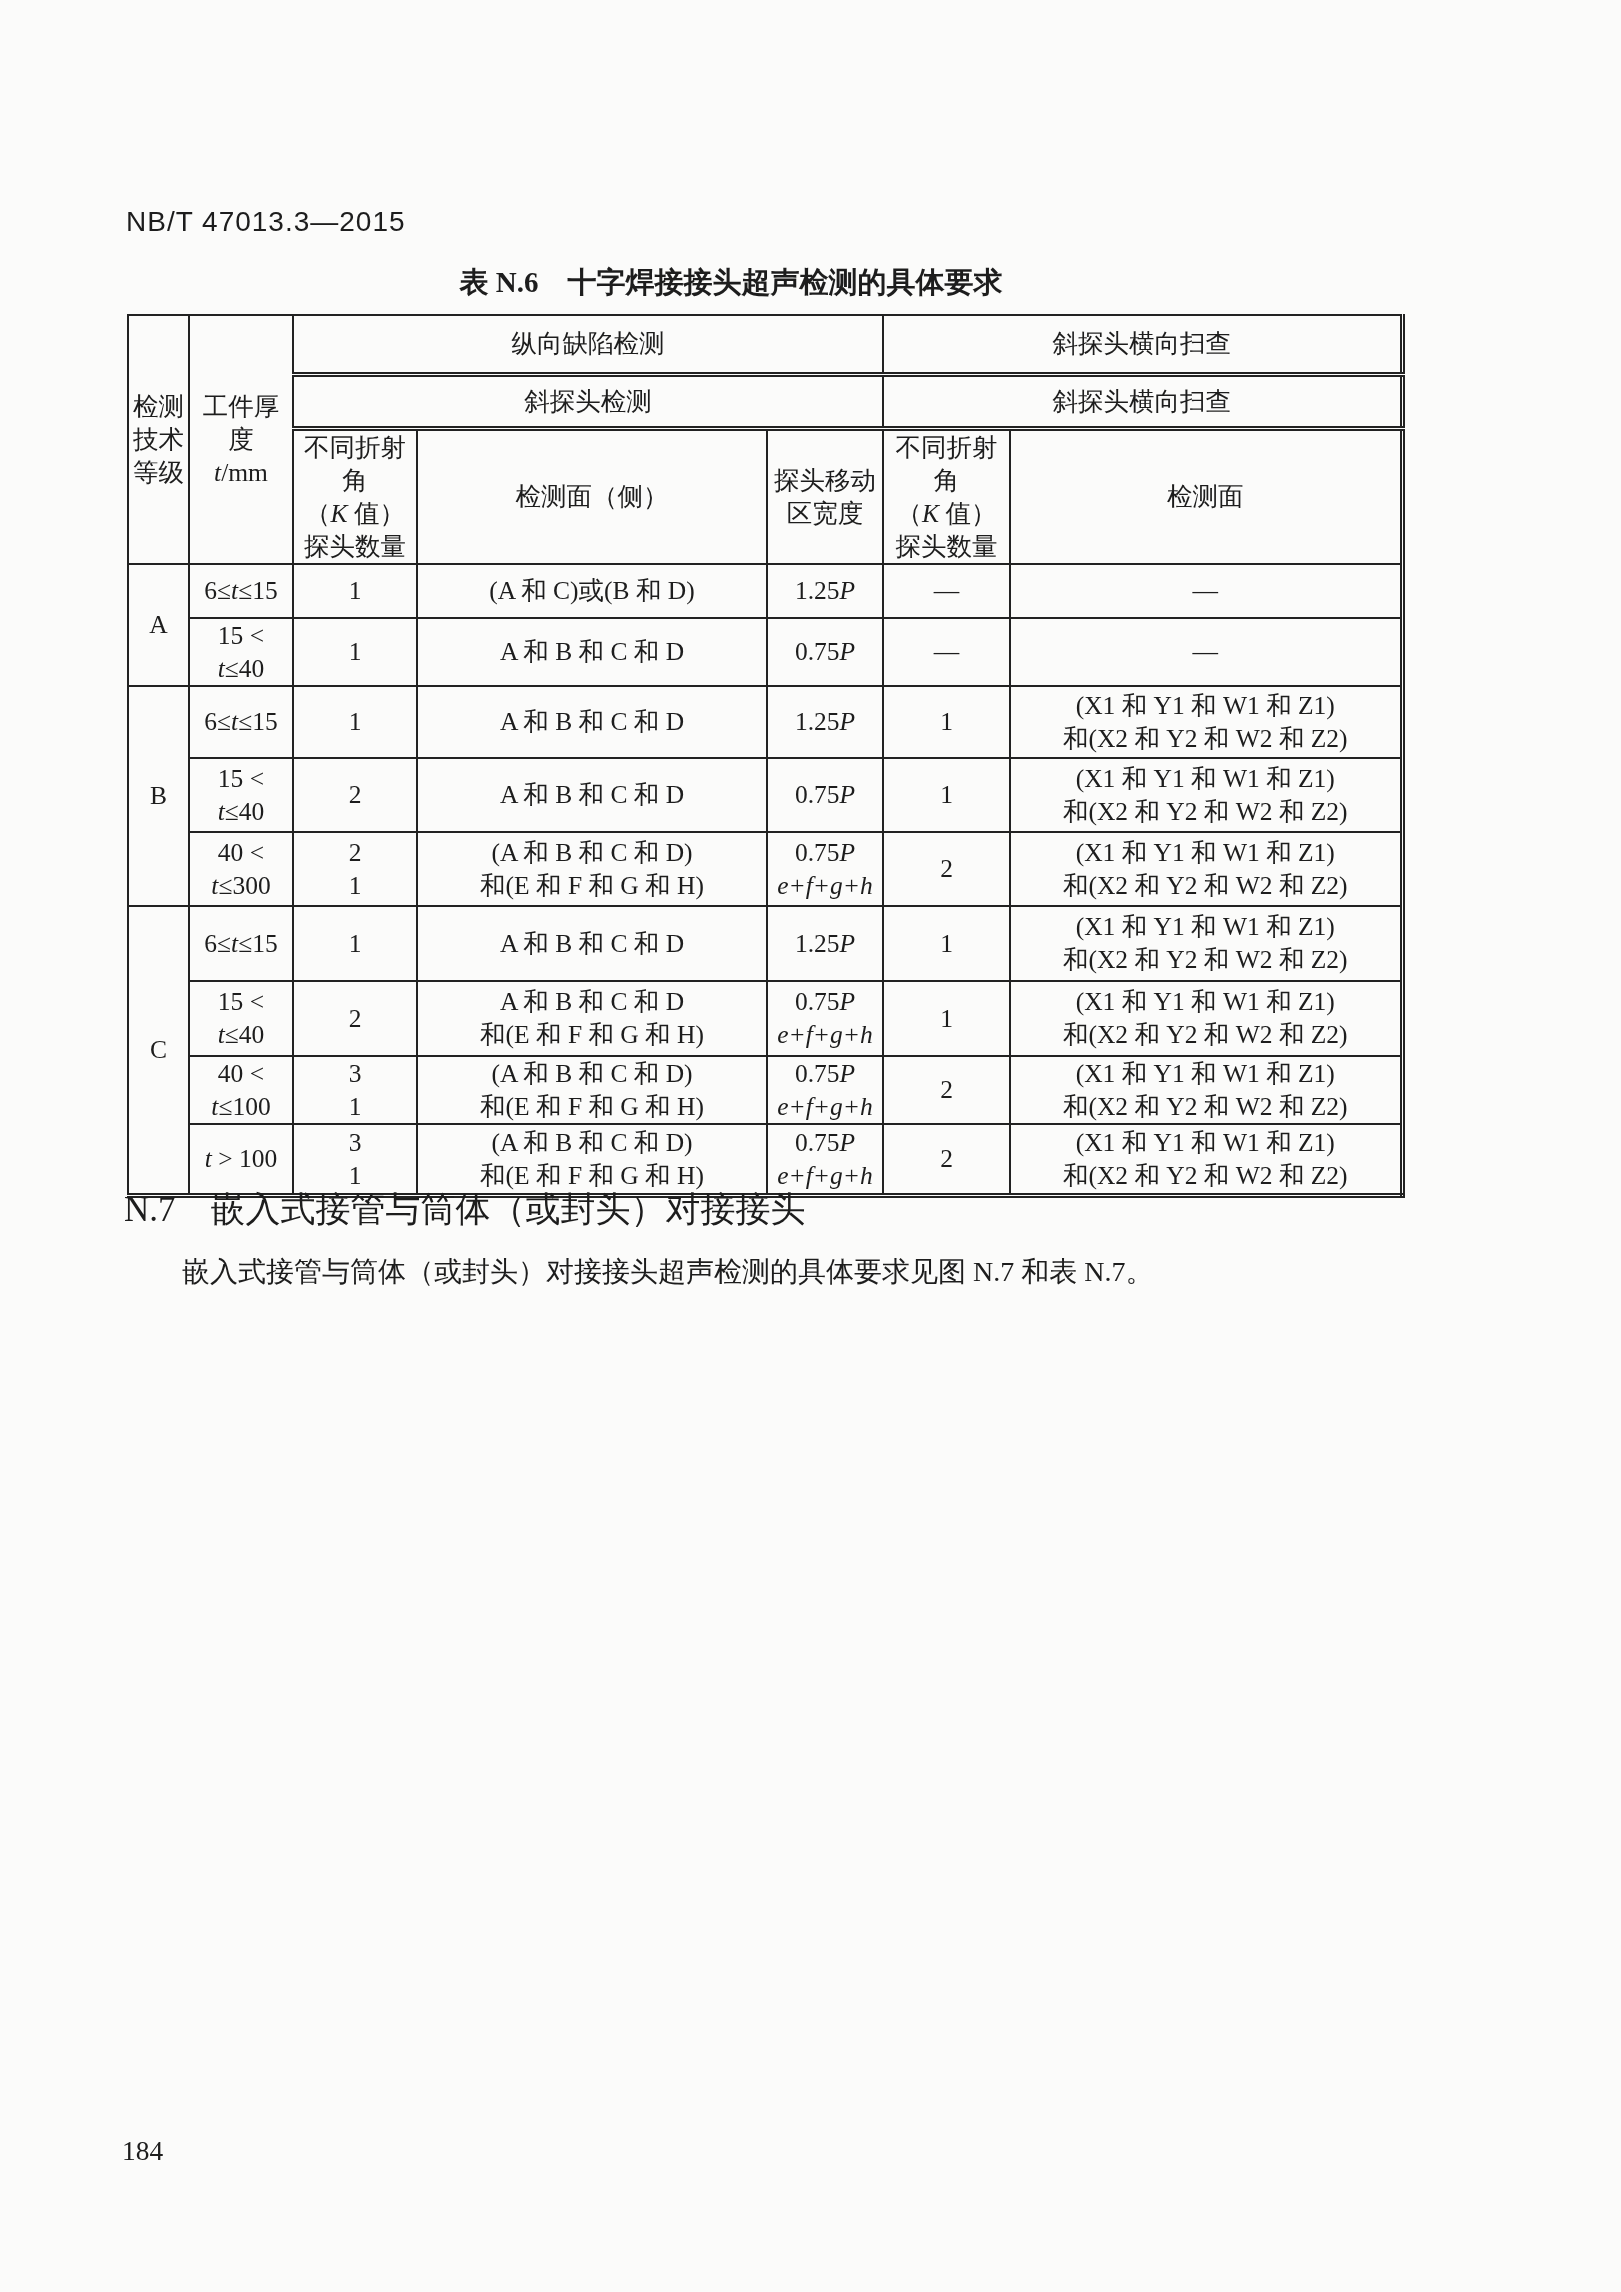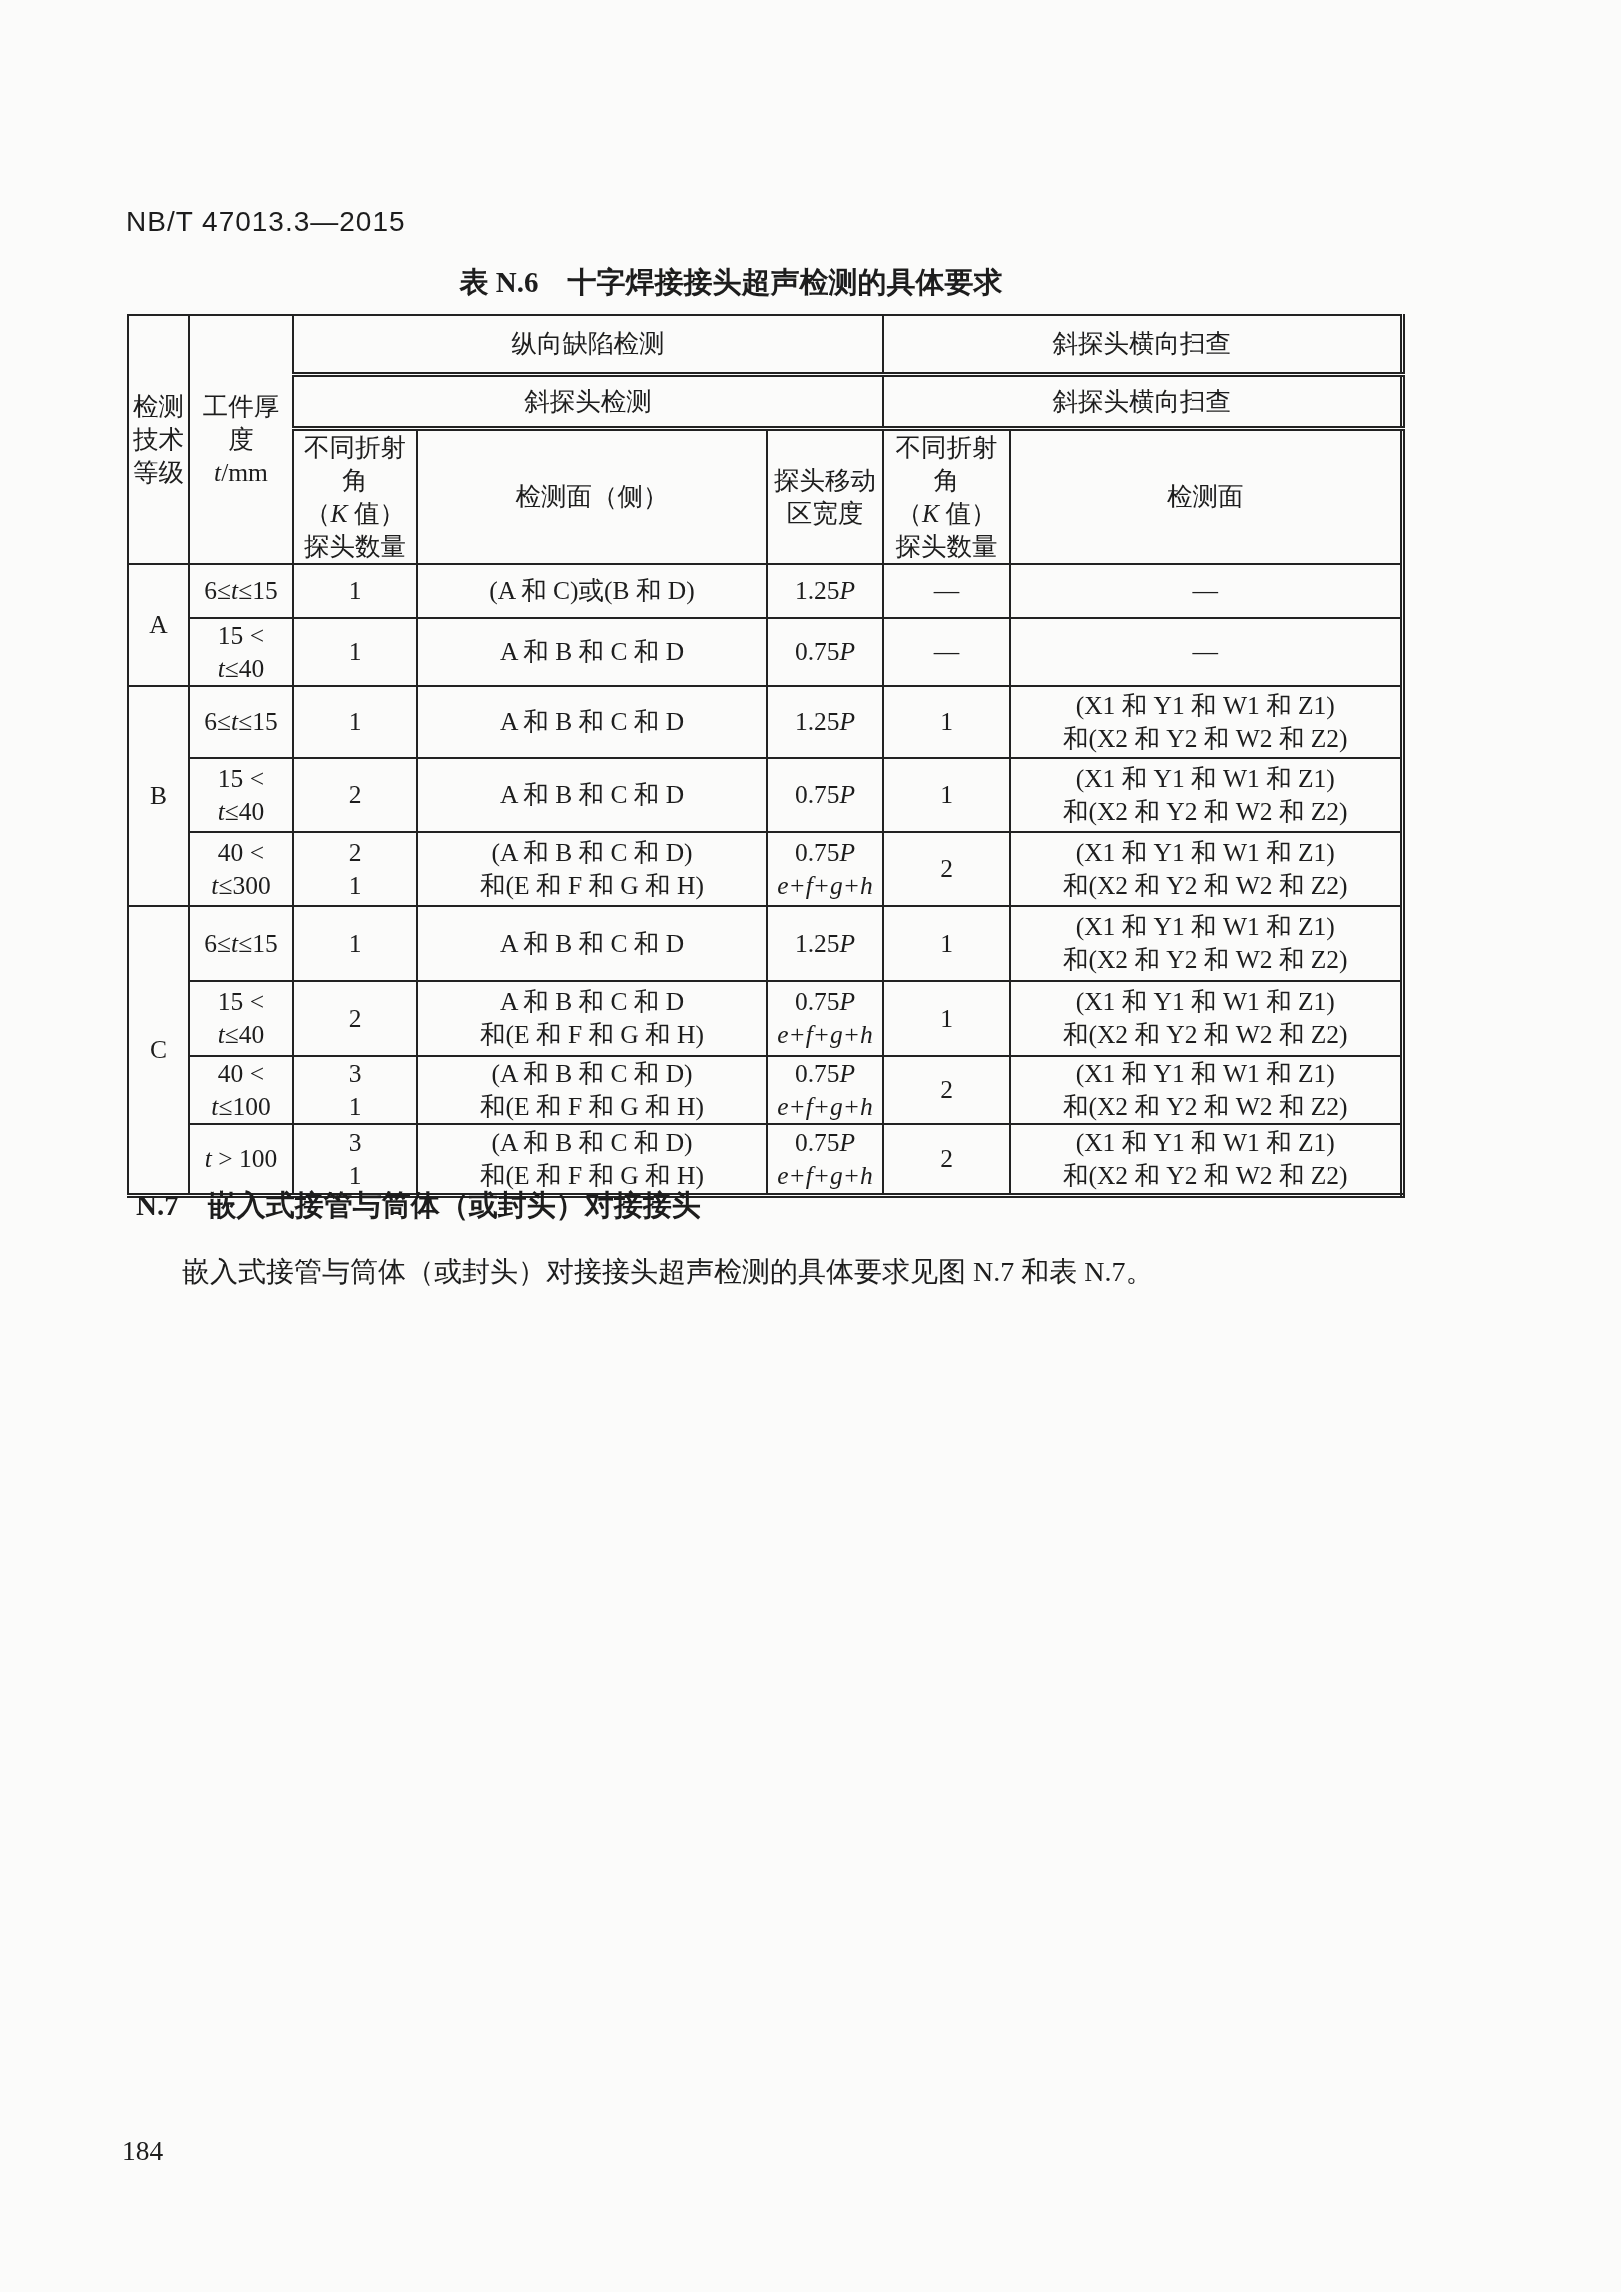--- a/index.html
+++ b/index.html
@@ -28,22 +28,22 @@
     border:2px solid #222;padding:0 2px;
     font-weight:400;text-align:center;vertical-align:middle;
     font-size:25.5px;line-height:33px;
   }
   .dbl{border-bottom:5.9px double #222 !important;}
   .sec-end{border-bottom:5.9px double #222;}
   .it{font-style:italic;}
   .t-cell{font-size:23.5px;}
   .ln:empty{display:none;}
   .sec-heading{
-    position:absolute;left:136px;top:1186px;
-    font-weight:700;font-size:29px;
+    position:absolute;left:124px;top:1186px;
+    font-weight:400;font-size:35px;
   }
   .paragraph{
     position:absolute;left:182px;top:1253px;
     font-size:28px;
   }
   .page-num{
     position:absolute;left:122px;top:2096px;
     font-size:27.4px;
     margin-top:40px;
   }

